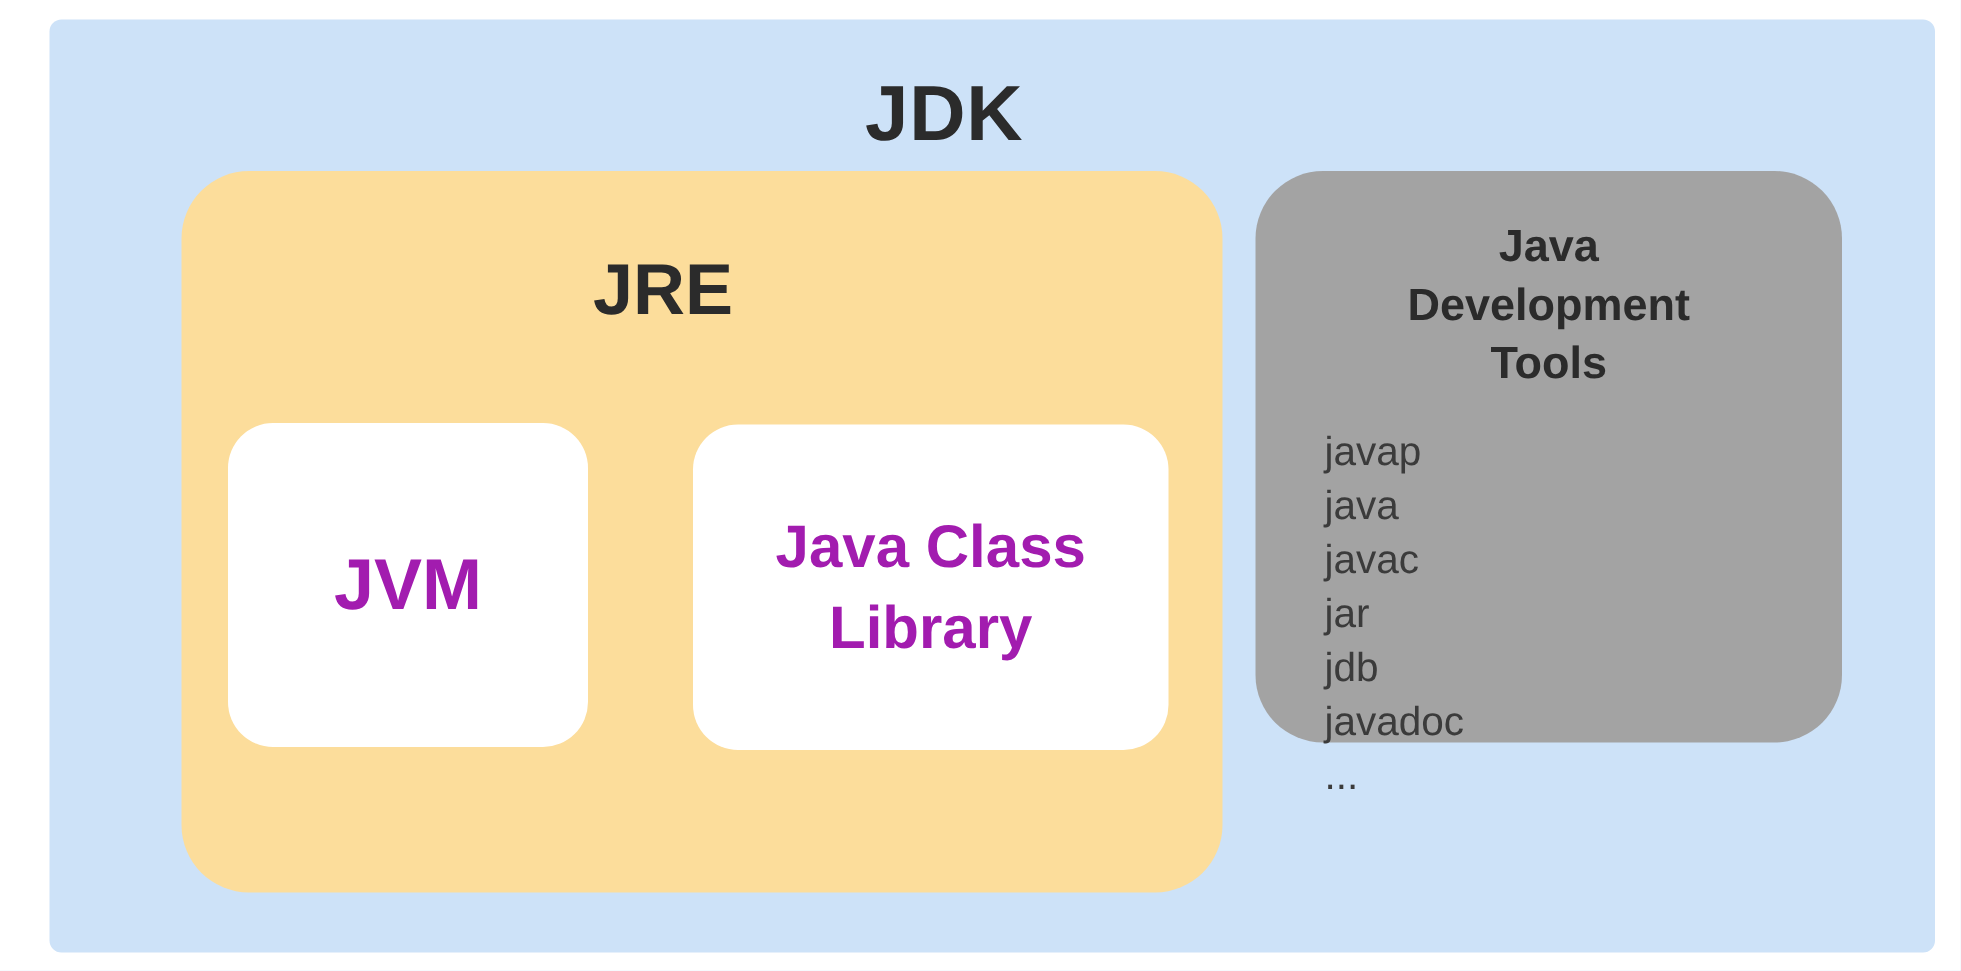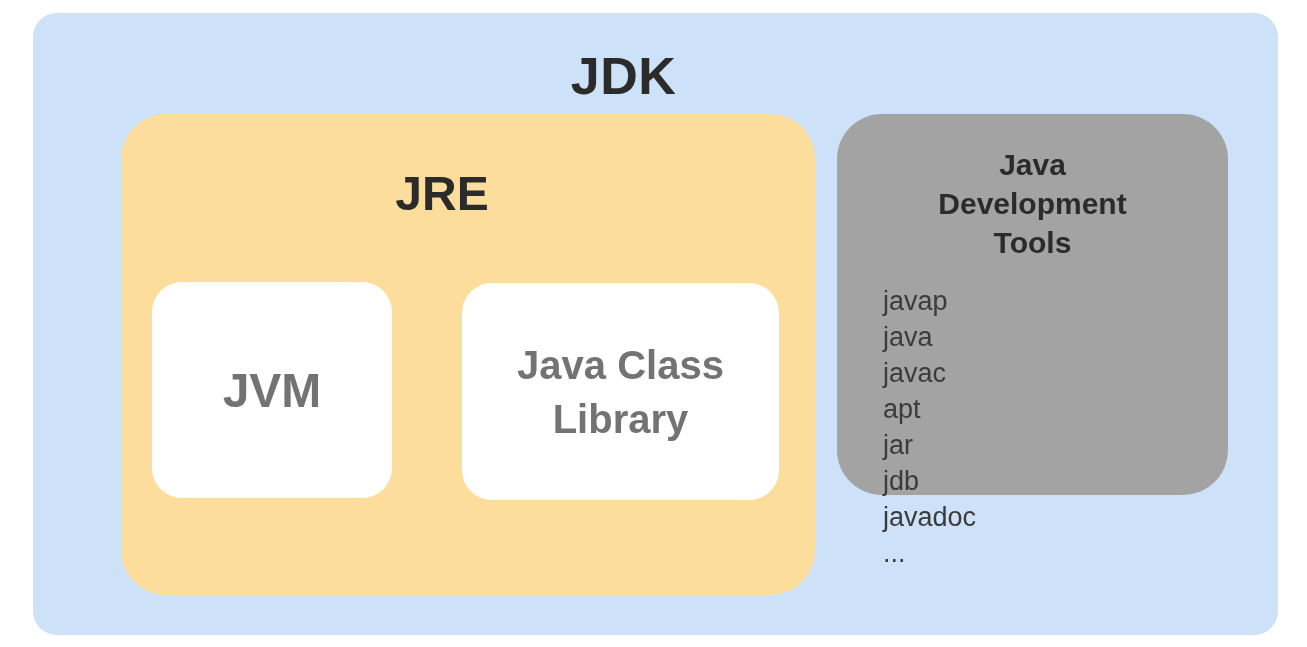--- a/index.html
+++ b/index.html
@@ -16,21 +16,22 @@
     overflow: hidden;
   }
   
   .jdk-box {
     position: absolute;
     left: 33px;
     top: 13px;
     width: 1245px;
     height: 622px;
     background: #CDE2F8;
-    border-radius: 24px;
+    border-radius: 8px;
+    padding-left: 12px;
   }
   .jdk-title {
     position: absolute;
     left: 0;
     top: 33px;
     width: 100%;
     text-align: center;
     transform: translateX(-32px);
     font-size: 52px;
     font-weight: bold;
@@ -60,21 +61,21 @@
     color: #2B2B2B;
   }
   .leaf-box {
     position: absolute;
     background: #FFFFFF;
     border-radius: 30px;
     display: flex;
     align-items: center;
     justify-content: center;
     text-align: center;
-    color: #737373;
+    color: #a21caf;
     font-weight: bold;
   }
   .jvm-box {
     left: 31px;
     top: 168px;
     width: 240px;
     height: 216px;
     font-size: 48px;
   }
   .jcl-box {
@@ -139,21 +140,20 @@
       </div>
     </div>
 
     <div class="tools-box">
       <div class="tools-title">Java Development Tools</div>
 
       <ul class="tools-list">
         <li>javap</li>
         <li>java</li>
         <li>javac</li>
-        <li>apt</li>
         <li>jar</li>
         <li>jdb</li>
         <li>javadoc</li>
         <li>...</li>
       </ul>
     </div>
 
   </div>
 </div>
 

